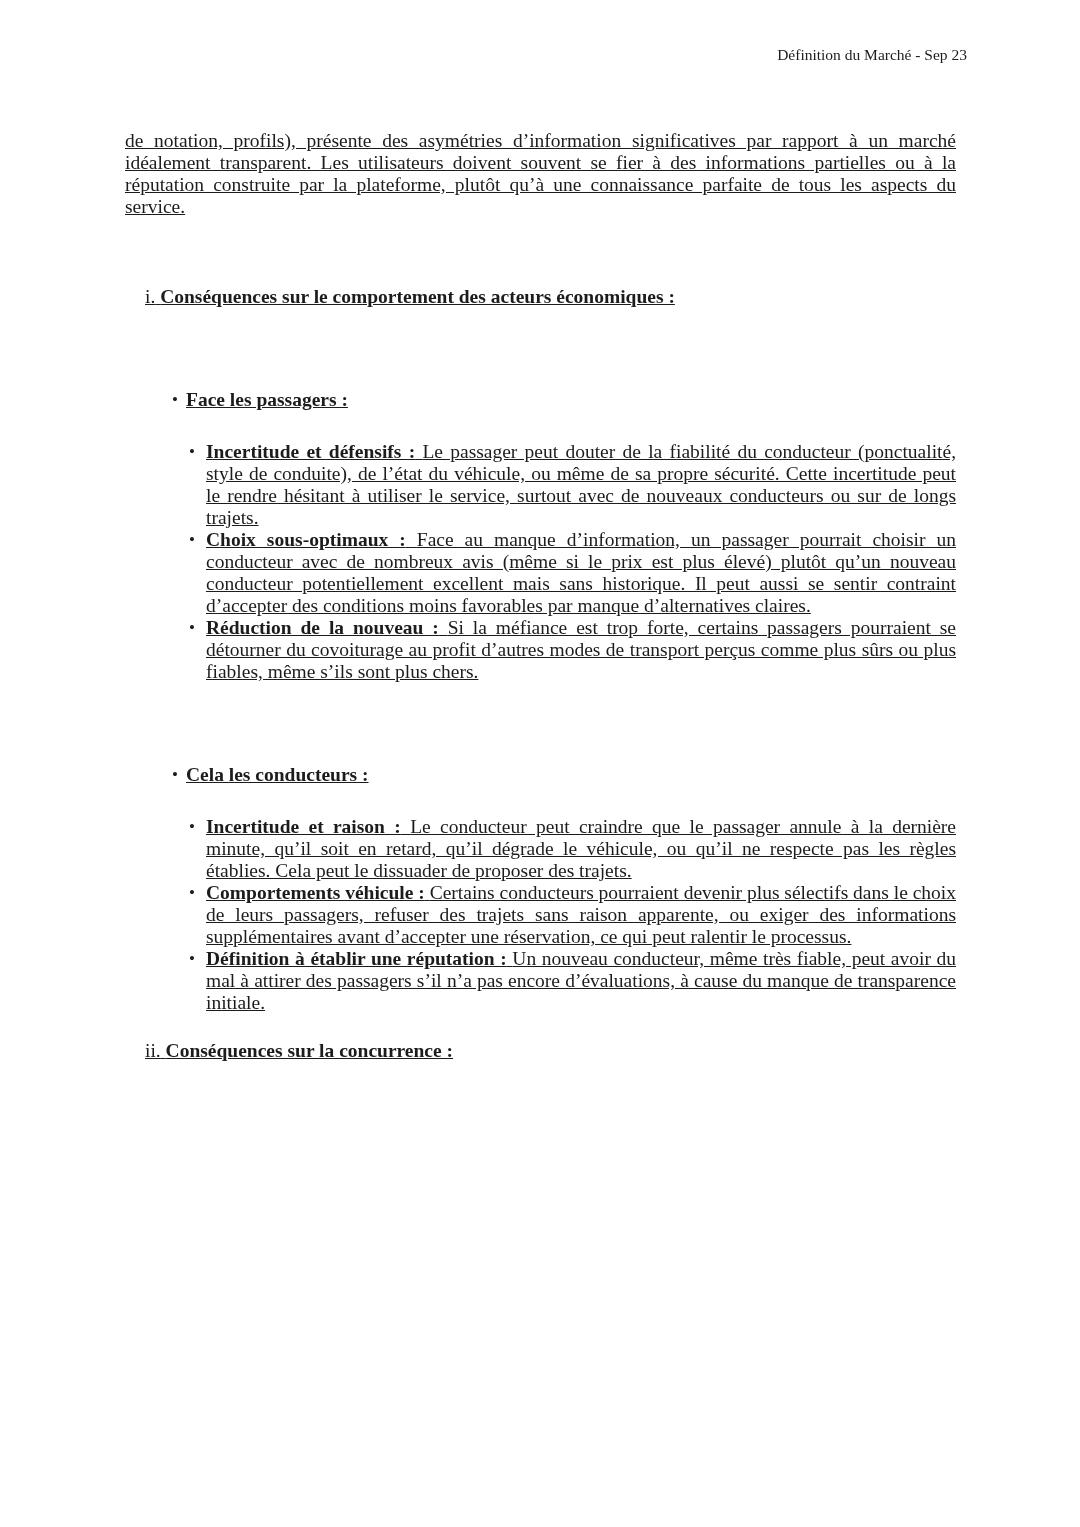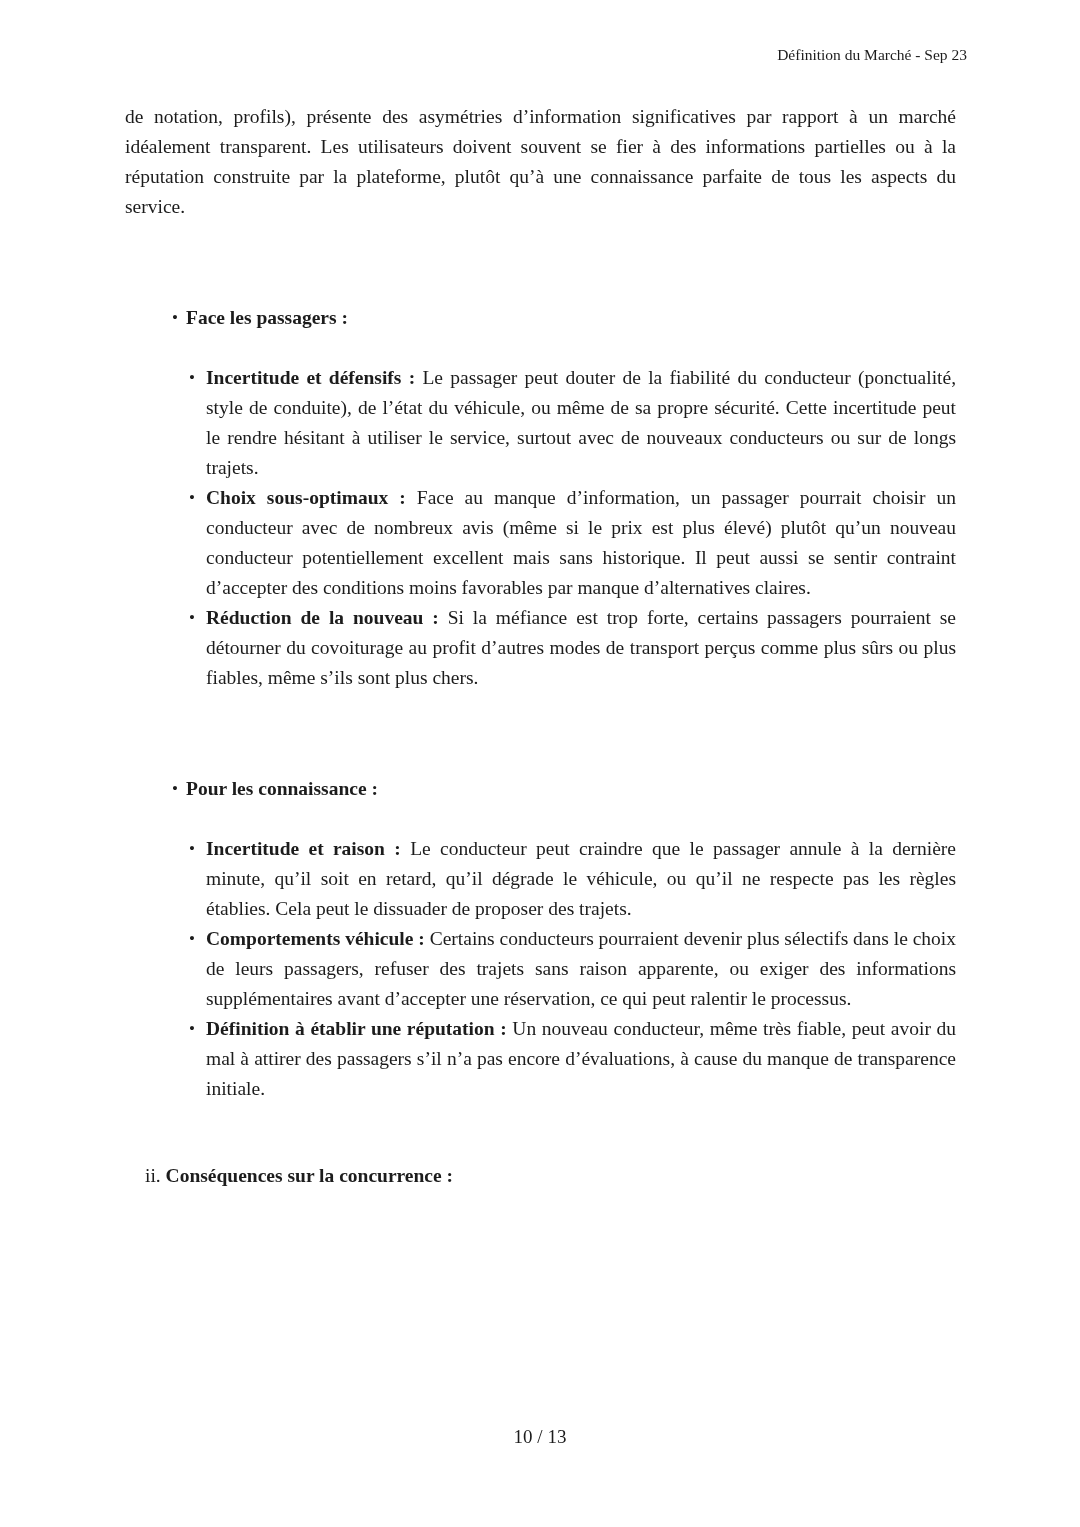--- a/index.html
+++ b/index.html
@@ -15,35 +15,36 @@
   .header {
     position: absolute;
     top: 46px;
     right: 113px;
     font-size: 15.5px;
     color: #1c1c1c;
   }
   .content {
     position: absolute;
     left: 125px;
-    top: 102px;
+    top: 130px;
     width: 831px;
     font-size: 19.5px;
-    line-height: 30px;
+    line-height: 22px;
     text-align: justify;
+    text-decoration: underline;
   }
   p { margin: 0; }
   .p2 { margin-top: 9px; }
   .sec {
     margin-top: 68px;
     padding-left: 20px;
     text-align: left;
   }
   .sec .title { font-weight: bold; }
-  .sec2 { margin-top: 57px; }
+  .sec2 { margin-top: 26px; }
   .group-label {
     position: relative;
     margin-top: 81px;
     padding-left: 61px;
     font-weight: bold;
     text-align: left;
   }
   .group-label .dot { position: absolute; left: 47px; top: 0; font-weight: normal; }
   .sub-list { margin-top: 30px; }
   .sub-item { position: relative; padding-left: 81px; }
@@ -66,20 +67,24 @@
 
   <div class="header">
     <span>Définition du Marché - Sep 23</span>
   </div>
 
   <div class="content">
 
     <p class="p1">de notation, profils), présente des asymétries d’information significatives par rapport à un marché idéalement transparent. Les utilisateurs doivent souvent se fier à des informations partielles ou à la réputation construite par la plateforme, plutôt qu’à une connaissance parfaite de tous les aspects du service.</p>
 
 
+    <div class="sec">
+      <span>i.</span>
+      <span class="title">Conséquences sur le comportement des acteurs économiques :</span>
+    </div>
 
     <div class="group-label">
       <span class="dot">•</span>
       <span>Face les passagers :</span>
     </div>
 
     <div class="sub-list">
       <div class="sub-item">
         <span class="dot">•</span>
         <span class="lead">Incertitude et défensifs :</span>
@@ -92,21 +97,21 @@
       </div>
       <div class="sub-item">
         <span class="dot">•</span>
         <span class="lead">Réduction de la nouveau :</span>
         <span>Si la méfiance est trop forte, certains passagers pourraient se détourner du covoiturage au profit d’autres modes de transport perçus comme plus sûrs ou plus fiables, même s’ils sont plus chers.</span>
       </div>
     </div>
 
     <div class="group-label">
       <span class="dot">•</span>
-      <span>Pour les connaissance :</span>
+      <span>Cela les conducteurs :</span>
     </div>
 
     <div class="sub-list">
       <div class="sub-item">
         <span class="dot">•</span>
         <span class="lead">Incertitude et raison :</span>
         <span>Le conducteur peut craindre que le passager annule à la dernière minute, qu’il soit en retard, qu’il dégrade le véhicule, ou qu’il ne respecte pas les règles établies. Cela peut le dissuader de proposer des trajets.</span>
       </div>
       <div class="sub-item">
         <span class="dot">•</span>
@@ -120,17 +125,14 @@
       </div>
     </div>
 
     <div class="sec sec2">
       <span>ii.</span>
       <span class="title">Conséquences sur la concurrence :</span>
     </div>
 
   </div>
 
-  <div class="footer">
-    <span>10 / 13</span>
-  </div>
 
 </div>
 
 </body></html>

